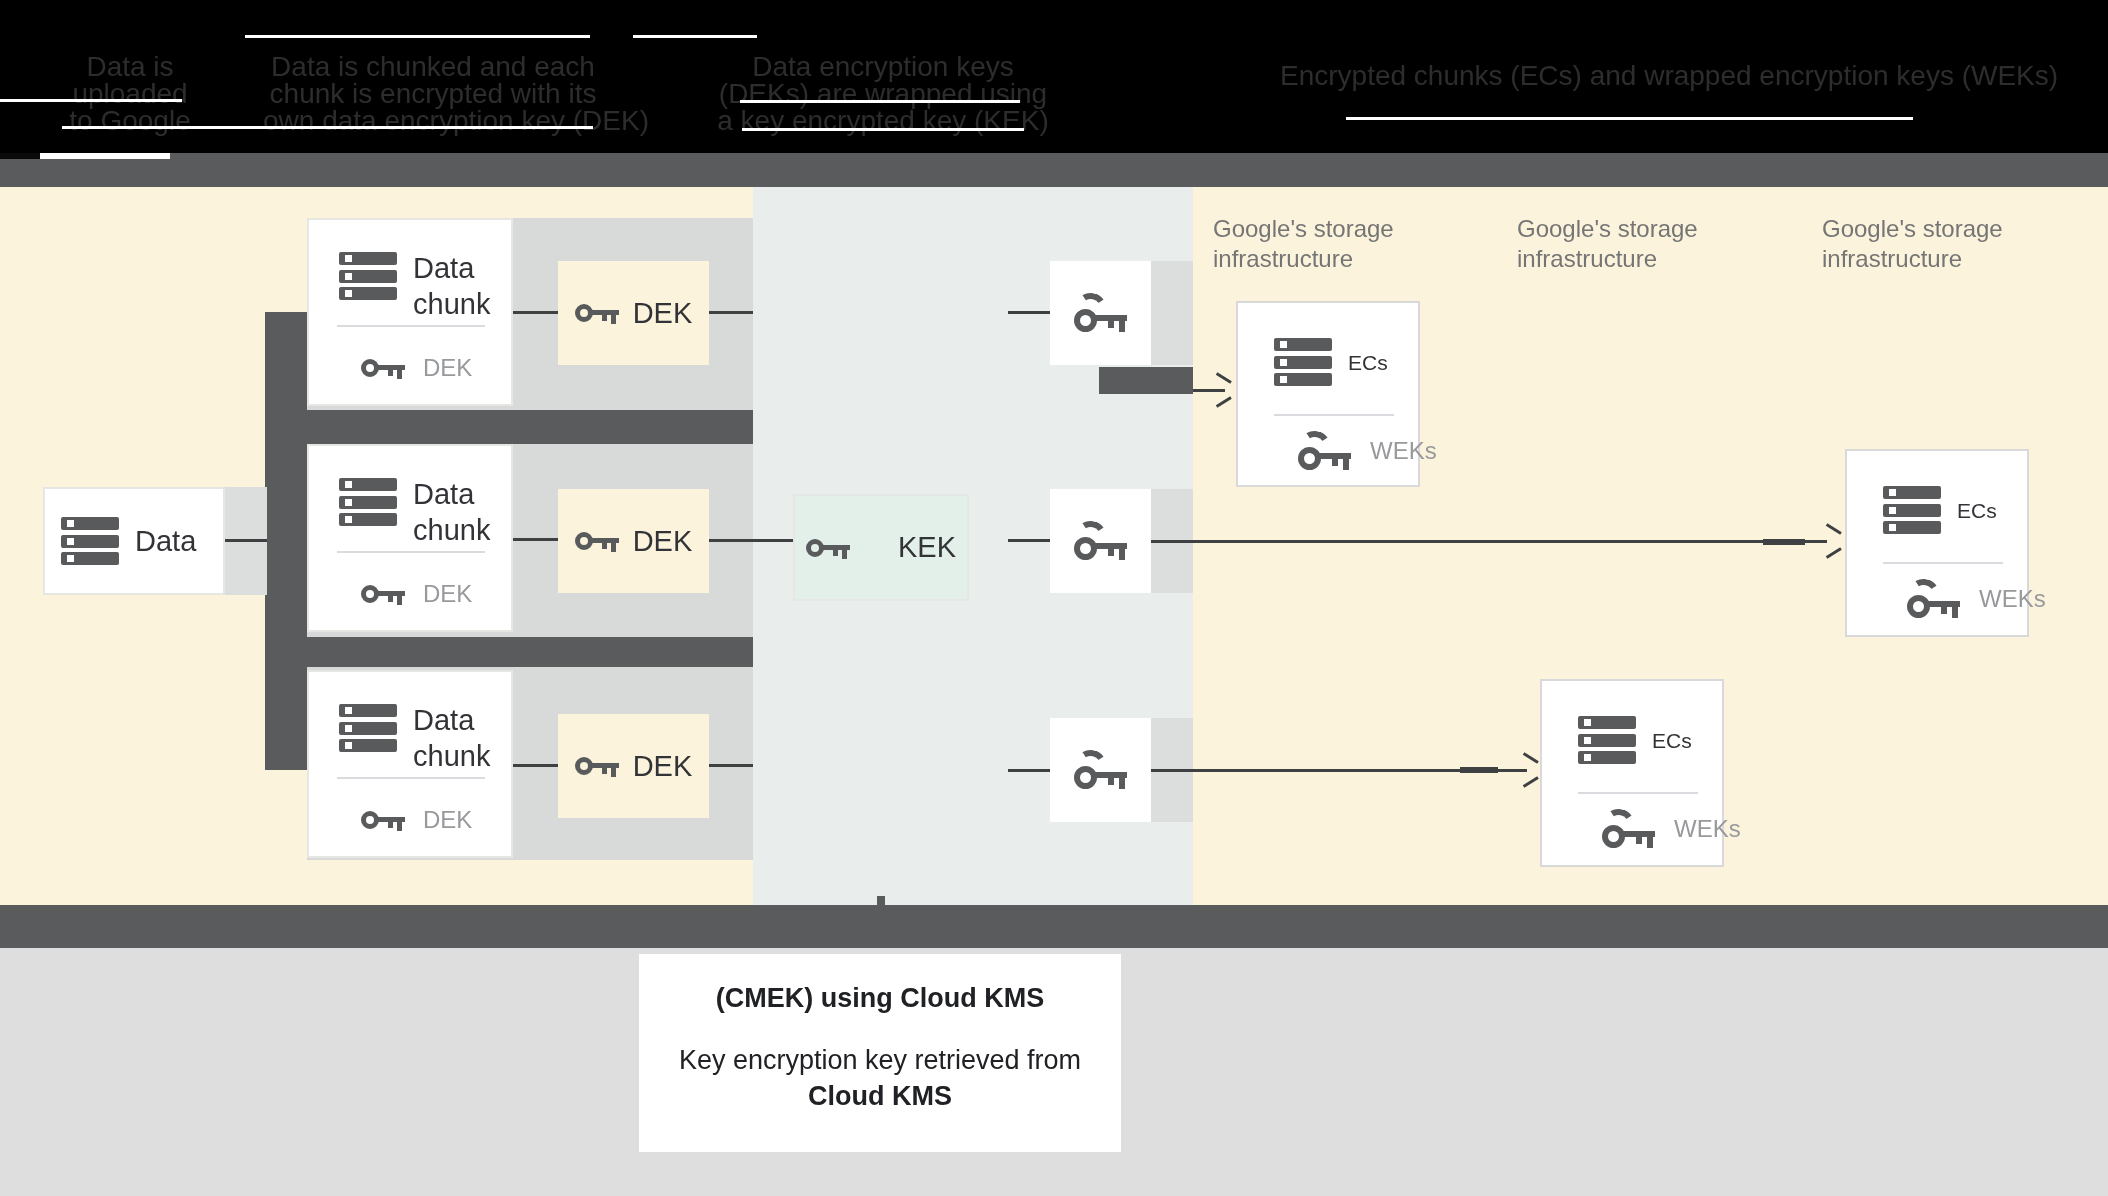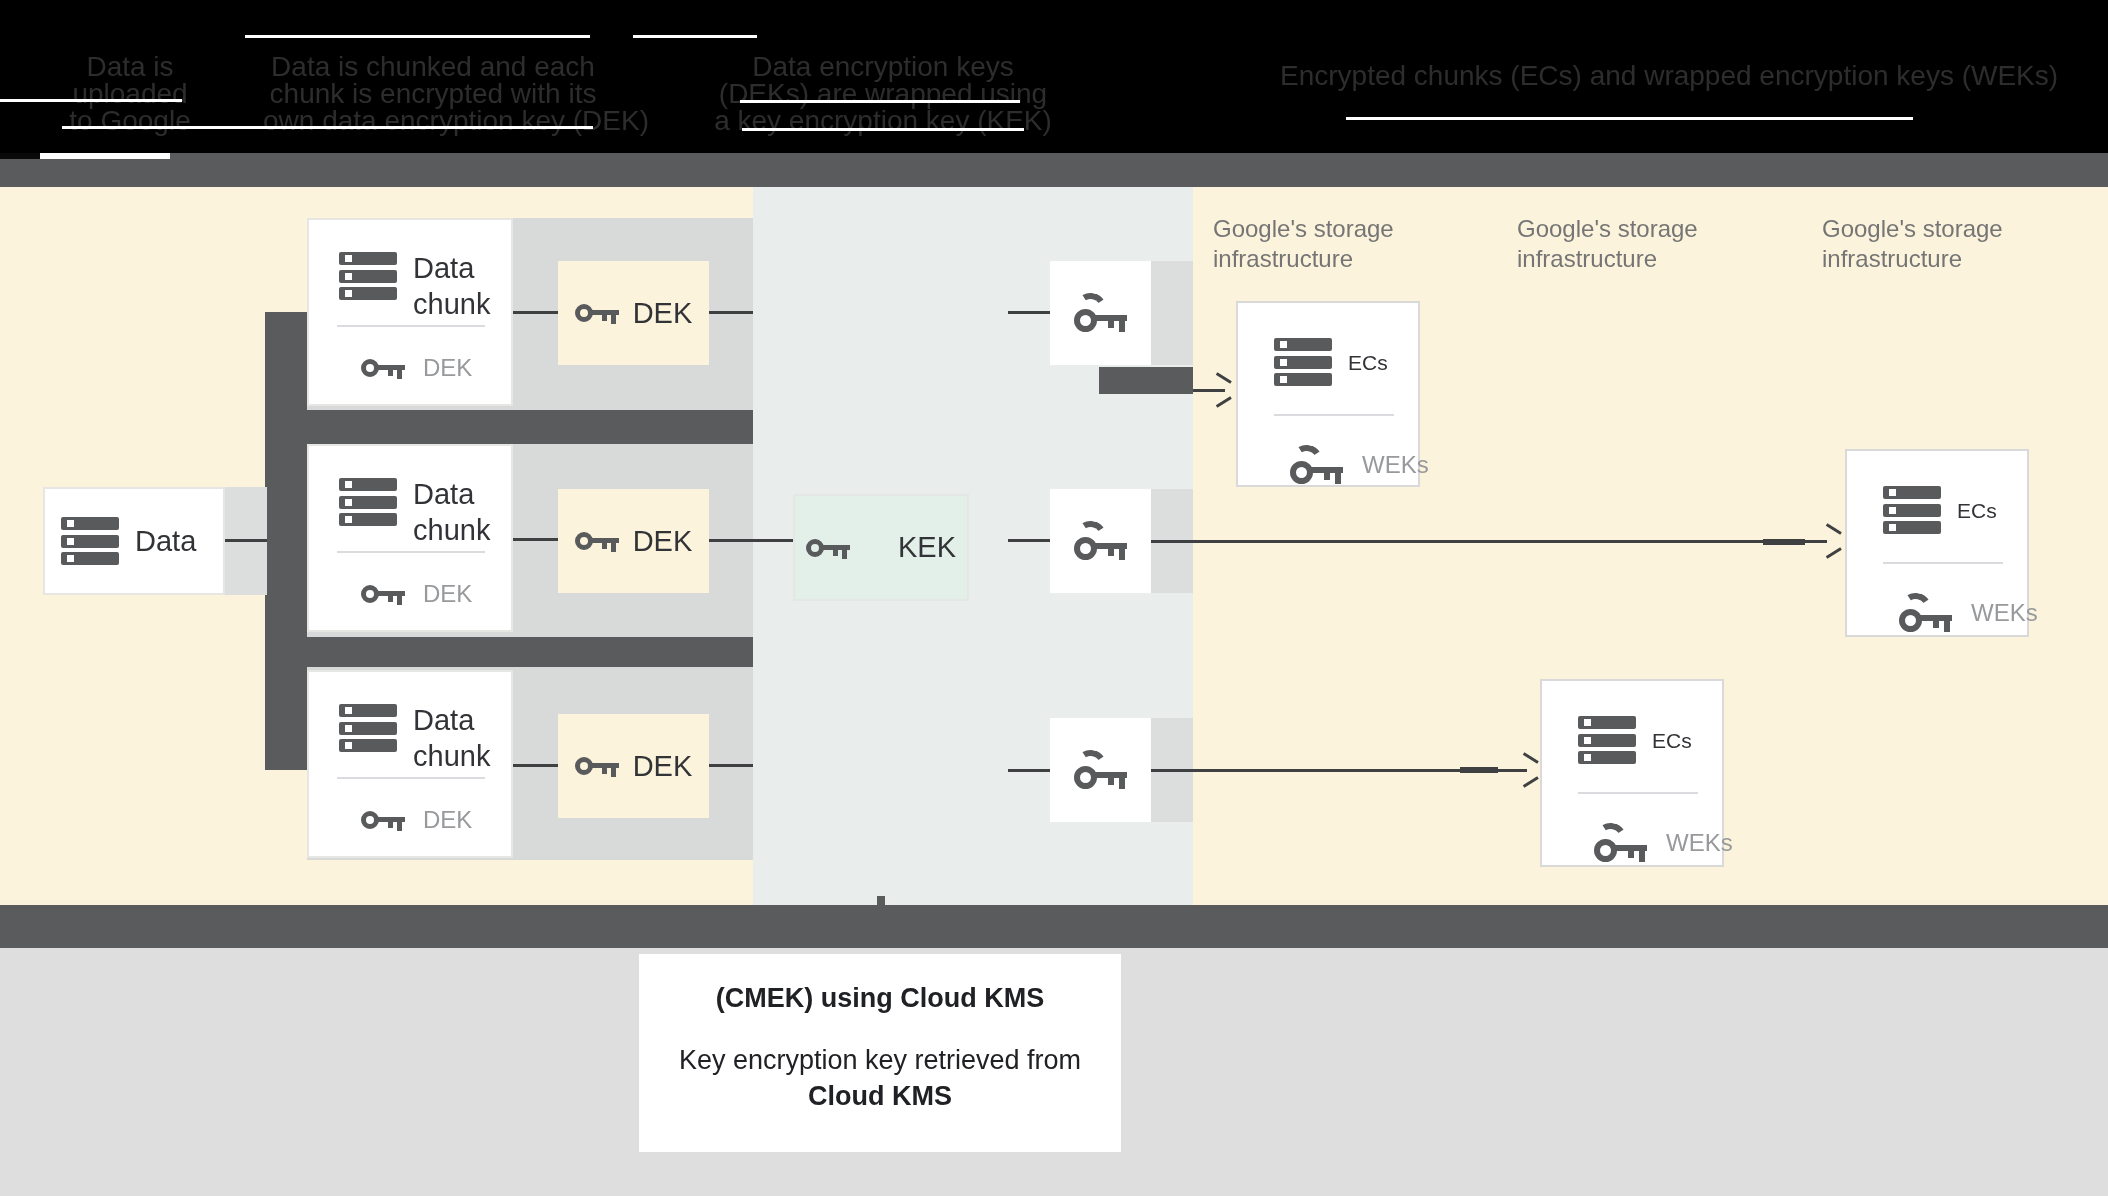--- a/index.html
+++ b/index.html
@@ -69,21 +69,21 @@
 
   
   .databox{display:flex;align-items:center;padding-left:16px;gap:16px;}
   .chunk .dbicon{position:absolute;left:30px;top:32px;}
   .chunk .title{position:absolute;left:104px;top:30px;width:100px;font-size:29px;line-height:36px;color:#323337;}
   .chunk .divider{position:absolute;left:28px;top:105px;width:148px;height:2px;background:#d9dbde;}
   .chunk .keyrow{position:absolute;left:52px;top:134px;display:flex;align-items:center;gap:18px;}
   .ecs .dbicon{position:absolute;left:36px;top:35px;}
   .ecs .title{position:absolute;left:110px;top:48px;font-size:21px;color:#323337;}
   .ecs .divider{position:absolute;left:36px;top:111px;width:120px;height:2px;background:#d9dbde;}
-  .ecs .keyrow{position:absolute;left:52px;top:128px;display:flex;align-items:center;gap:18px;margin-top:14px;}
+  .ecs .keyrow{position:absolute;left:60px;top:128px;display:flex;align-items:center;gap:18px;}
 
   
   .storagelabel{position:absolute;width:240px;font-size:24px;line-height:30px;color:#757575;}
 
   
   .note{position:absolute;left:639px;top:954px;width:482px;height:198px;background:#fff;
         text-align:center;color:#202124;font-size:27px;line-height:36px;box-sizing:border-box;padding-top:26px;}
   .note .b{font-weight:700;}
   .note .gap{height:26px;}
 </style>
@@ -99,21 +99,21 @@
       <div>to Google</div>
     </div>
     <div class="hcol" style="left:263px;top:53px;width:340px;">
       <div>Data is chunked and each</div>
       <div>chunk is encrypted with its</div>
       <div>own data encryption key (DEK)</div>
     </div>
     <div class="hcol" style="left:713px;top:53px;width:340px;">
       <div>Data encryption keys</div>
       <div>(DEKs) are wrapped using</div>
-      <div>a key encryption key (KEK)</div>
+      <div>a key encrypted key (KEK)</div>
     </div>
     <div class="hcol" style="left:1280px;top:62px;width:700px;line-height:28px;text-align:right;">
       <div>Encrypted chunks (ECs) and wrapped encryption keys (WEKs)</div>
     </div>
     <div class="streak" style="left:245px;top:35px;width:345px;"></div>
     <div class="streak" style="left:633px;top:35px;width:124px;"></div>
     <div class="streak" style="left:0;top:99px;width:182px;"></div>
     <div class="streak" style="left:62px;top:126px;width:531px;"></div>
     <div class="streak" style="left:740px;top:100px;width:280px;"></div>
     <div class="streak" style="left:742px;top:128px;width:282px;"></div>

